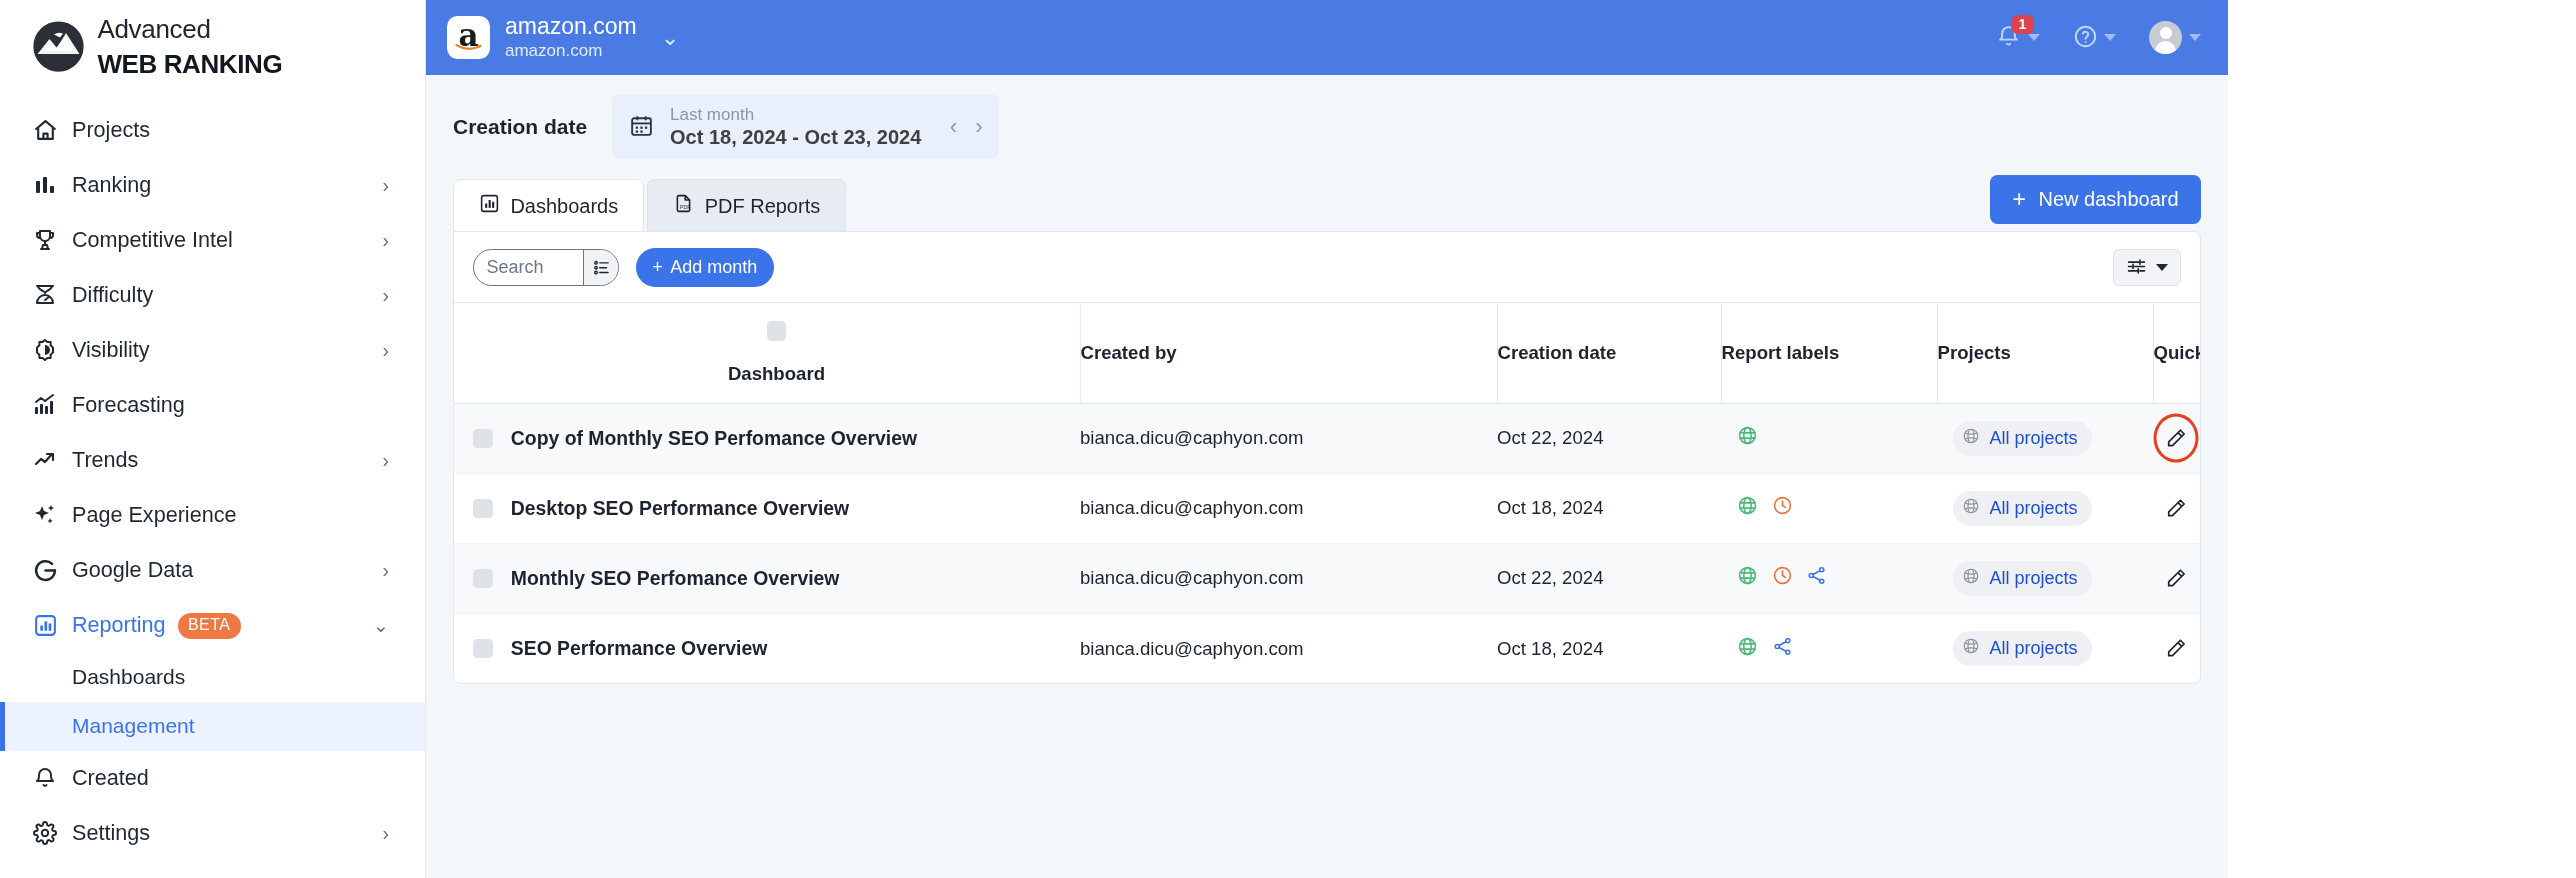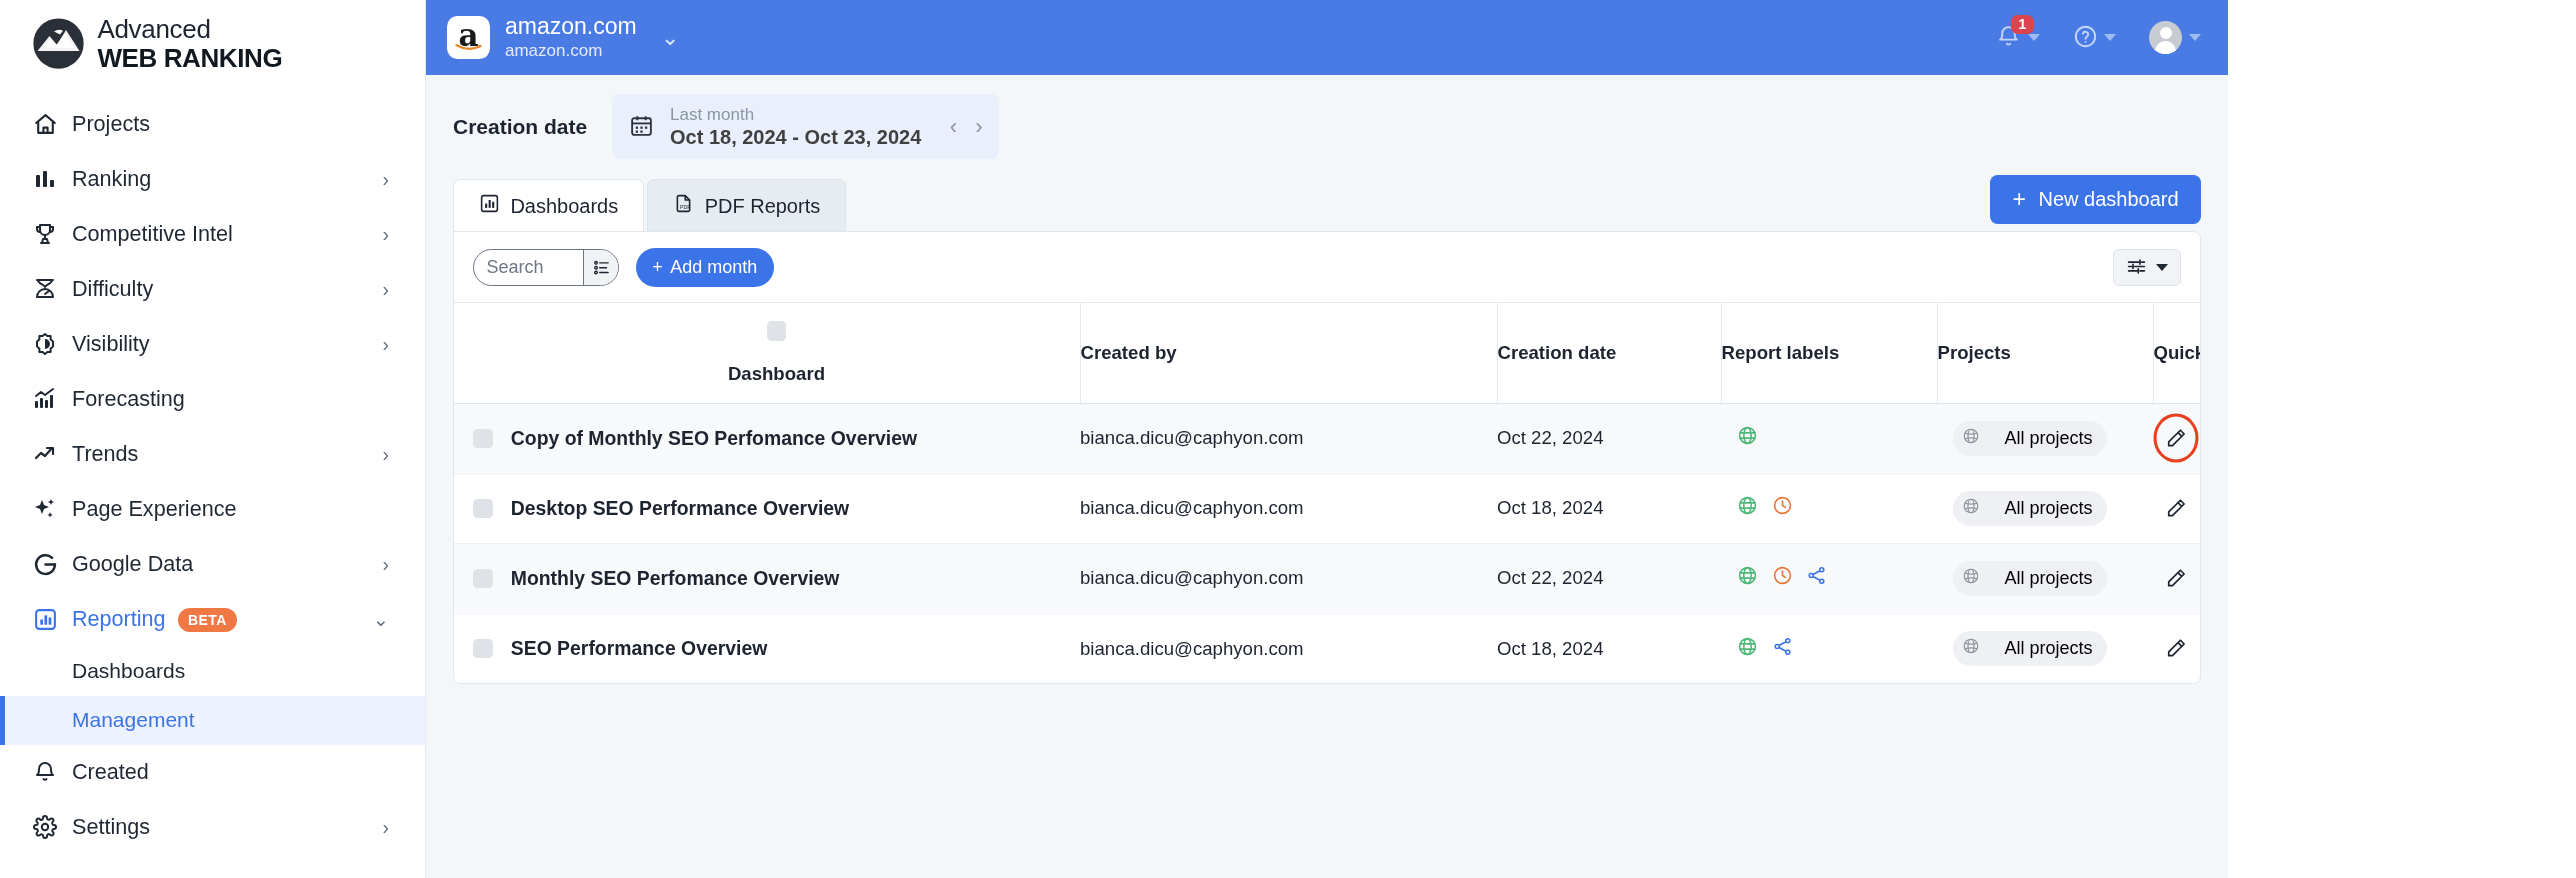--- a/index.html
+++ b/index.html
@@ -17,40 +17,40 @@
     border-right: 1.5px solid #e6eaef; flex: 0 0 426px;
     position: relative;
   }
   .logo-wrap {
     display: flex; align-items: center; gap: 13.4px;
     padding: 16.4px 0 19.4px 33px;
   }
   .logo-globe { width: 51px; height: 51px; position: relative; flex: 0 0 51px; }
   .logo-text { line-height: 1; }
   .logo-text .l1 { font-size: 26px; color: #1d2430; letter-spacing: -0.3px; }
-  .logo-text .l2 { font-size: 26px; font-weight: bold; color: #111820; letter-spacing: -0.4px; margin-top: 3px; text-align: right; }
+  .logo-text .l2 { font-size: 26px; font-weight: bold; color: #111820; letter-spacing: -0.4px; margin-top: 9px; text-align: right; }
 
   .nav { margin-top: 6px; }
   .nav-item {
     display: flex; align-items: center; height: 55px;
     padding: 0 36px 0 33px; cursor: pointer; position: relative;
   }
   .nav-item .ni-icon {
     width: 39px; flex: 0 0 39px; display: flex; align-items: center; justify-content: flex-start;
     color: #1f2732;
   }
   .nav-item .ni-label {
     font-size: 21.6px; color: #1f2732; flex: 1 1 auto; white-space: nowrap;
   }
   .nav-item .ni-chev { color: #64707f; font-size: 19.4px; line-height: 1; }
   .nav-item.active .ni-label { color: #3b73e8; }
   .nav-item.active .ni-icon { color: #3b73e8; }
   .beta-badge {
-    display: inline-block; background: #ef7845; color: #fff; font-size: 14px;
-    font-weight: bold; letter-spacing: 0.4px; border-radius: 745px;
+    display: inline-block; background: #ef7845; color: #fff; font-size: 16px;
+    font-weight: normal; letter-spacing: 0.4px; border-radius: 745px;
     padding: 3.7px 10.4px 4.5px; margin-left: 12px; vertical-align: middle;
   }
   .sub-item {
     display: flex; align-items: center; height: 49px; padding-left: 72px;
     font-size: 21px; color: #1f2732; cursor: pointer; position: relative;
   }
   .sub-item.selected { background: #edf3fe; color: #3b73e8; }
   .sub-item.selected::before {
     content: ""; position: absolute; left: 0; top: 0; bottom: 0; width: 5.2px; background: #3b73e8;
   }
@@ -169,22 +169,22 @@
   tr.row.alt td { background: #f7f9fb; }
   tr.row:last-child td { border-bottom: none; }
   .pad-l { padding-left: 19.4px; }
   .chkbox {
     width: 19.4px; height: 19.4px; border-radius: 4.5px; background: #dfe3e8; flex: 0 0 19.4px; cursor: pointer;
   }
   .cell-dash { display: flex; align-items: center; gap: 18px; padding-left: 19.4px; }
   .dash-name { font-size: 19.4px; font-weight: bold; color: #1d2430; }
   .labels { display: flex; align-items: center; gap: 13.4px; padding-left: 16.4px; }
   .proj-badge {
-    display: inline-flex; align-items: center; gap: 24px; background: #eef0f3; border-radius: 745px;
-    padding: 6px 15px 6px 9px; font-size: 18px; color: #000000;
+    display: inline-flex; align-items: center; gap: 9px; background: #eef0f3; border-radius: 745px;
+    padding: 6px 15px 6px 9px; font-size: 18px; color: #1d4ed8;
   }
   .qa { display: flex; align-items: center; gap: 21px; padding-left: 10.4px; }
   .qa .qi { cursor: pointer; display: flex; align-items: center; justify-content: center; width: 25px; height: 25px; }
   .qa .qi.highlight { position: relative; }
   .qa .qi.highlight::after {
     content: ""; position: absolute; left: 50%; top: 50%; transform: translate(-50%,-50%);
     width: 39px; height: 43px; border: 3px solid #e8401f; border-radius: 50%;
   }
   .pointer-arrow { position: absolute; pointer-events: none; }
 </style>

